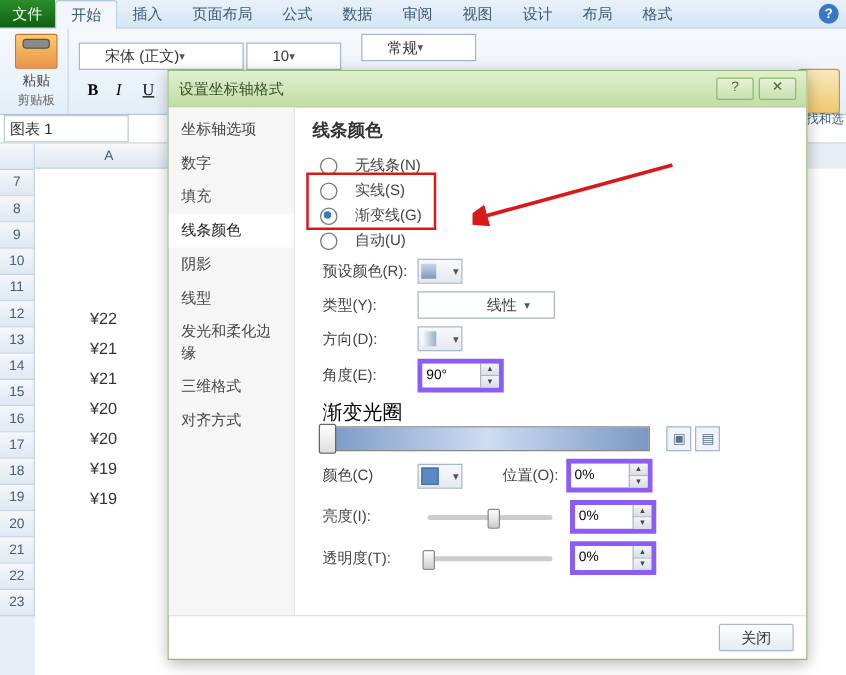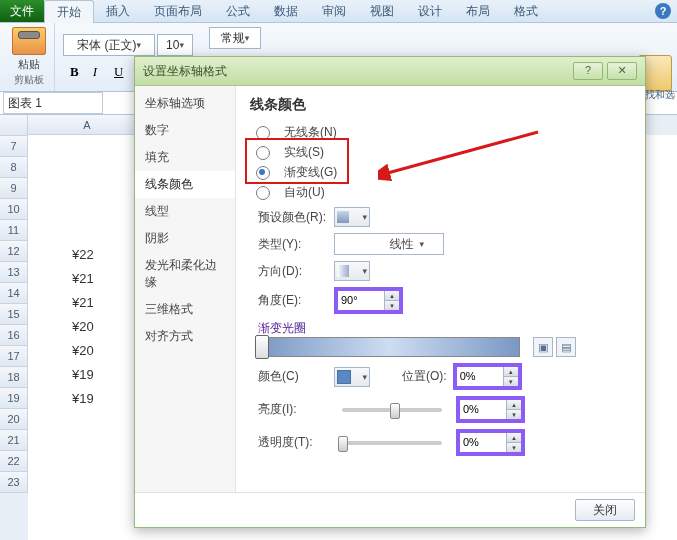--- a/index.html
+++ b/index.html
@@ -9,21 +9,21 @@
 .tab.active{background:#f2f5f9;border:1px solid #b0c7db;border-bottom:1px solid #f2f5f9;border-radius:3px 3px 0 0;margin-bottom:-1px}
 .help-icon{margin-left:auto;margin-right:6px;width:16px;height:16px;background:#3a78c4;border-radius:50%;color:#fff;text-align:center;line-height:16px;font-size:11px;font-weight:bold}
 .ribbon-bar{height:68px;background:linear-gradient(#f6f9fc,#e4eef8);border-bottom:1px solid #b0c7db;display:flex;padding:0 4px;position:relative}
 .paste-group{display:flex;flex-direction:column;align-items:center;padding:4px 8px;border-right:1px solid #c9d8e8}
 .paste-icon{width:32px;height:32px;background:linear-gradient(#ffcc66,#e8924a);border:1px solid #c27430;border-radius:2px;position:relative}
 .paste-icon::after{content:"";position:absolute;top:3px;left:5px;width:20px;height:6px;background:#8a8a8a;border-radius:3px;border:1px solid #555}
 .paste-label{font-size:11px;color:#444;margin-top:2px}
 .clipboard-label{font-size:10px;color:#666;margin-top:1px}
 .font-group{padding:4px 8px;display:flex;flex-direction:column;justify-content:center;gap:4px}
 .font-row{display:flex;align-items:center;gap:2px}
-.font-name{border:1px solid #a3b7cc;background:#fff;height:20px;line-height:20px;padding:0 0;width:90px;display:flex;justify-content:center;align-items:center}
+.font-name{border:1px solid #a3b7cc;background:#fff;height:20px;line-height:20px;padding:0 20px;width:90px;display:flex;justify-content:flex-start;align-items:center}
 .fmt-btn{width:20px;height:20px;border:1px solid transparent;text-align:center;line-height:20px;background:transparent;font-family:"Times New Roman",serif;font-size:13px}
 .bold{font-weight:bold}
 .dropdown-caret{font-size:9px;color:#555}
 
 .formula-bar{height:22px;border-bottom:1px solid #b0c7db;display:flex;align-items:center;background:#fff}
 .name-box{width:90px;height:20px;border:1px solid #bcc9d6;margin:0 3px;padding:0 4px;line-height:20px;background:#fff}
 
 .sheet-area{display:flex;height:450px;background:#fff}
 .row-headers{display:flex;flex-direction:column;width:28px;background:#e8eef5}
 .row-h{height:20px;border-bottom:1px solid #c8d3e1;border-right:1px solid #c8d3e1;text-align:center;line-height:20px;font-size:11px;color:#4a5d73;background:linear-gradient(#f4f7fb,#e0e8f2)}
@@ -184,22 +184,22 @@
       <div class="ctrl-btn">?</div>
       <div class="ctrl-btn">✕</div>
     </div>
   </div>
   <div class="dialog-body">
     <div class="dialog-nav">
       <div class="nav-item">坐标轴选项</div>
       <div class="nav-item">数字</div>
       <div class="nav-item">填充</div>
       <div class="nav-item active">线条颜色</div>
+      <div class="nav-item">阴影</div>
       <div class="nav-item">线型</div>
-      <div class="nav-item">阴影</div>
       <div class="nav-item">发光和柔化边缘</div>
       <div class="nav-item">三维格式</div>
       <div class="nav-item">对齐方式</div>
     </div>
     <div class="dialog-content">
       <div class="content-title">线条颜色</div>
 
       <div class="radio-row">
           <span class="radio"></span>
           <span>无线条(N)</span>
@@ -253,21 +253,21 @@
         <span class="spin">
             <input value="90°" style="">
             <span class="spin-btns">
               <span class="spin-b">▴</span>
               <span class="spin-b">▾</span>
             </span>
           </span>
       </div>
 
       <div class="grad-stops">
-        <div style="font-size:12px;color:#4c1d95;margin-bottom:0">渐变光圈</div>
+        <div style="font-size:16px;color:#000000;margin-bottom:0">渐变光圈</div>
         <div class="grad-bar"><div class="stop-thumb"></div></div>
         <span class="grad-icons">
           <span class="grad-ico">▣</span>
           <span class="grad-ico">▤</span>
         </span>
       </div>
 
       <div class="field-row">
         <span class="field-label">颜色(C)</span>
         <span class="swatch">

